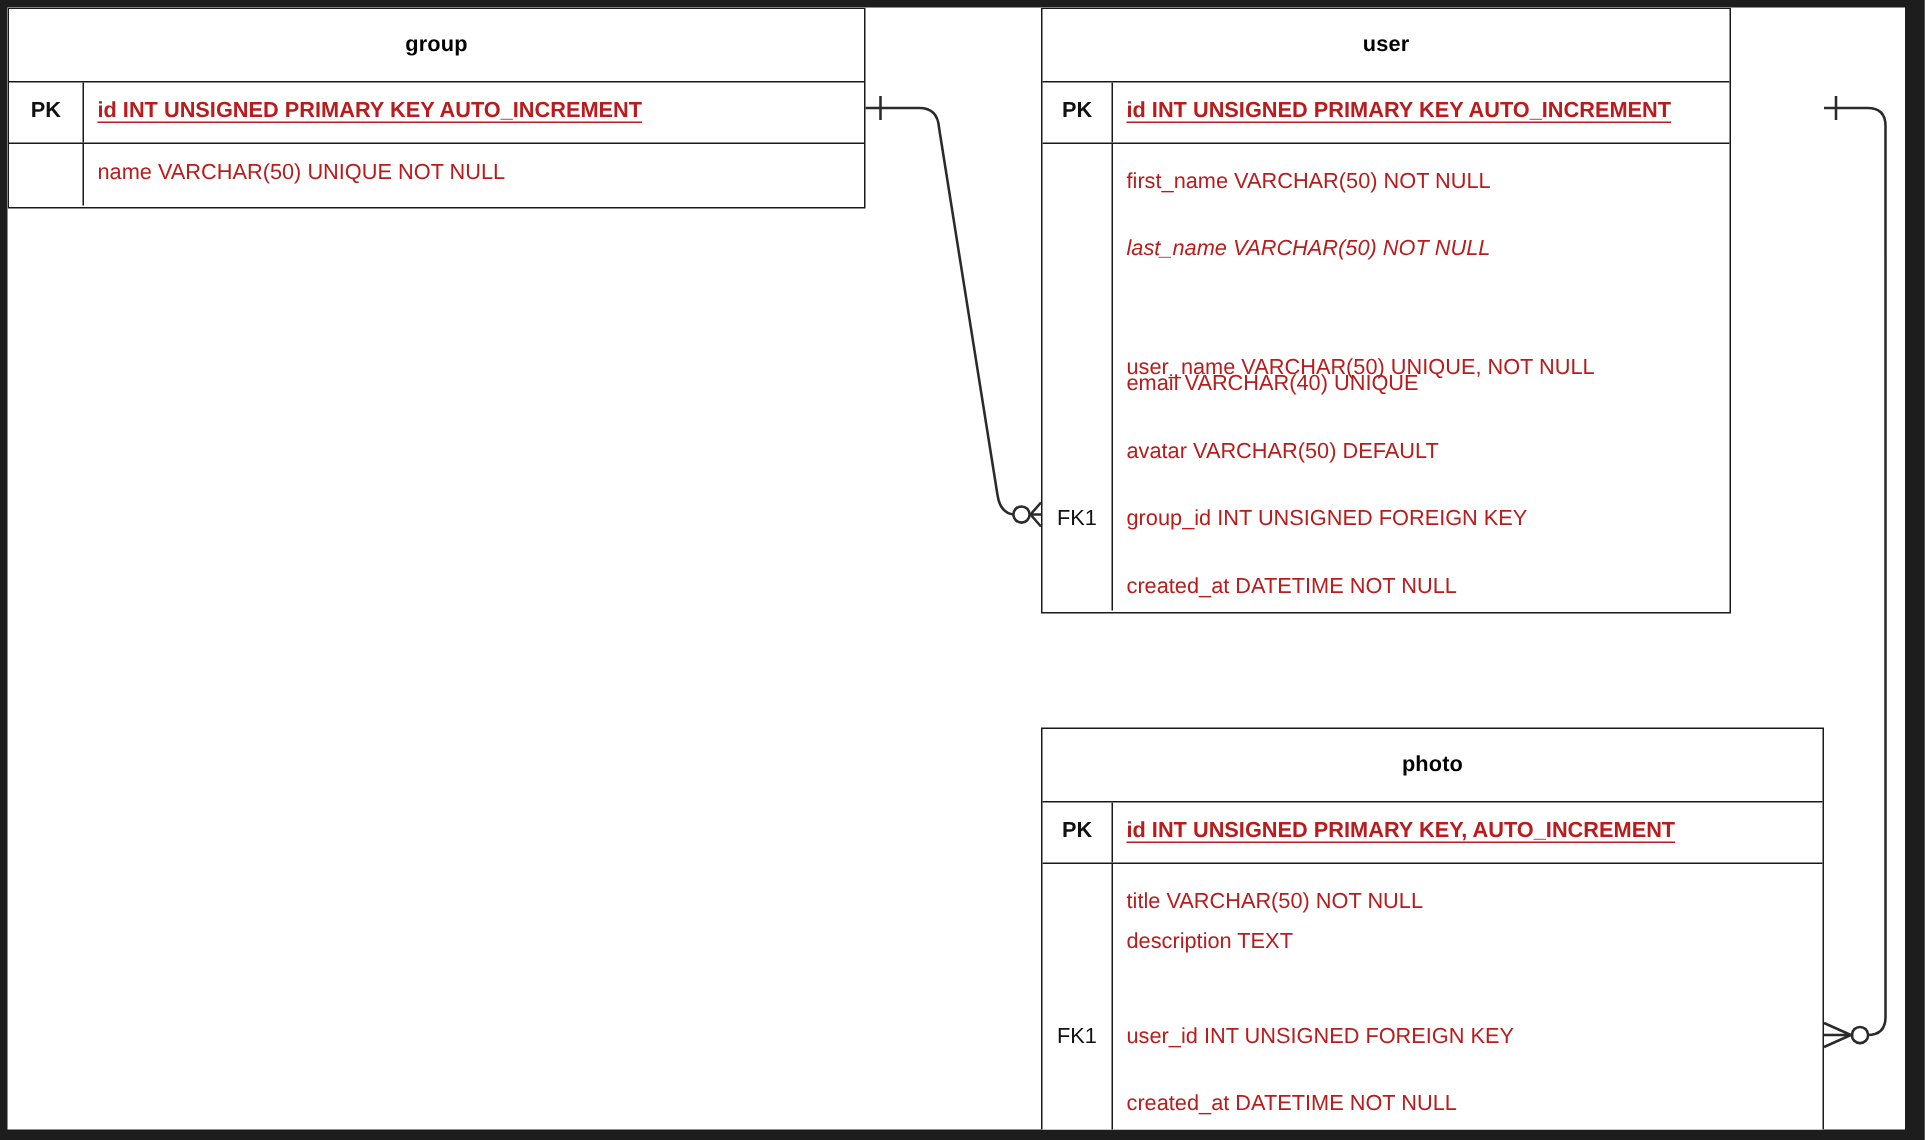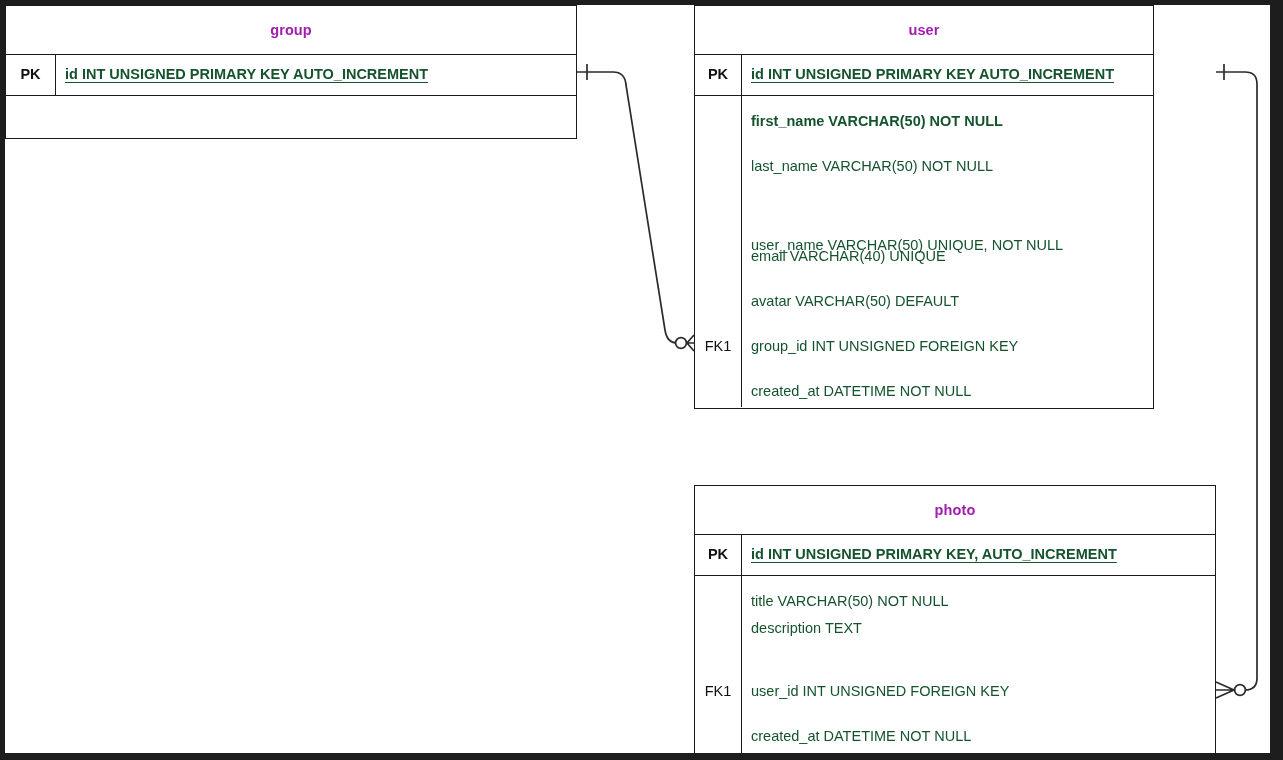--- a/index.html
+++ b/index.html
@@ -24,21 +24,21 @@
     background: #ffffff;
     border: 1.6px solid #1a1a1a;
   }
   .entity-title {
     height: 100%;
     display: flex;
     align-items: center;
     justify-content: center;
     font-weight: bold;
     font-size: 14.5px;
-    color: #a21caf;
+    color: #000000;
     letter-spacing: .1px;
   }
   .title-row {
     border-bottom: 1.6px solid #1a1a1a;
     width: 100%;
   }
   .pk-row {
     display: flex;
     width: 100%;
     border-bottom: 1.6px solid #1a1a1a;
@@ -61,21 +61,21 @@
     left: 0; right: 0;
     text-align: center;
     font-size: 14.5px;
     color: #111;
   }
   .keylabel.bold { font-weight: bold; }
   .field {
     position: absolute;
     left: 9px;
     font-size: 14.5px;
-    color: #14532d;
+    color: #b91c1c;
     white-space: nowrap;
   }
   .field.pk {
     font-weight: bold;
     text-decoration: underline;
     text-underline-offset: 2.5px;
   }
   
   .conn { position: absolute; left: 0; top: 0; overflow: visible; }
   .conn path, .conn line, .conn circle { vector-effect: non-scaling-stroke; }
@@ -90,20 +90,28 @@
       <div class="entity-title">group</div>
     </div>
     <div class="pk-row" style="height:41px;">
       <div class="keycol" style="width:50px;">
         <span class="keylabel bold" style="top:11px;">PK</span>
       </div>
       <div class="fieldcol">
         <span class="field pk" style="top:11px;">id INT UNSIGNED PRIMARY KEY AUTO_INCREMENT</span>
       </div>
     </div>
+    <div class="body-block" style="height:41px;">
+      <div class="keycol" style="width:50px;">
+        <span class="keylabel" style="top:11px;"></span>
+      </div>
+      <div class="fieldcol">
+        <span class="field" style="top:11px;">name VARCHAR(50) UNIQUE NOT NULL</span>
+      </div>
+    </div>
   </div>
 
   <div class="entity" style="left:689px; top:0px; width:460px; height:404px;">
     <div class="title-row" style="height:49px;">
       <div class="entity-title">user</div>
     </div>
     <div class="pk-row" style="height:41px;">
       <div class="keycol" style="width:47px;">
         <span class="keylabel bold" style="top:11px;">PK</span>
       </div>
@@ -115,22 +123,22 @@
       <div class="keycol" style="width:47px;">
         <span class="keylabel" style="top:17px;"></span>
         <span class="keylabel" style="top:62px;"></span>
         <span class="keylabel" style="top:107px;"></span>
         <span class="keylabel" style="top:152px;"></span>
         <span class="keylabel" style="top:197px;"></span>
         <span class="keylabel" style="top:242px;">FK1</span>
         <span class="keylabel" style="top:287px;"></span>
       </div>
       <div class="fieldcol">
-        <span class="field" style="top:17px;font-weight:bold;">first_name VARCHAR(50) NOT NULL</span>
-        <span class="field" style="top:62px;">last_name VARCHAR(50) NOT NULL</span>
+        <span class="field" style="top:17px;">first_name VARCHAR(50) NOT NULL</span>
+        <span class="field" style="top:62px;font-style:italic;">last_name VARCHAR(50) NOT NULL</span>
         <span class="field" style="top:107px;margin-top:34px;">user_name VARCHAR(50) UNIQUE, NOT NULL</span>
         <span class="field" style="top:152px;">email VARCHAR(40) UNIQUE</span>
         <span class="field" style="top:197px;">avatar VARCHAR(50) DEFAULT</span>
         <span class="field" style="top:242px;">group_id INT UNSIGNED FOREIGN KEY</span>
         <span class="field" style="top:287px;">created_at DATETIME NOT NULL</span>
       </div>
     </div>
   </div>
 
   <div class="entity" style="left:689px; top:480px; width:522px; height:273px;">

